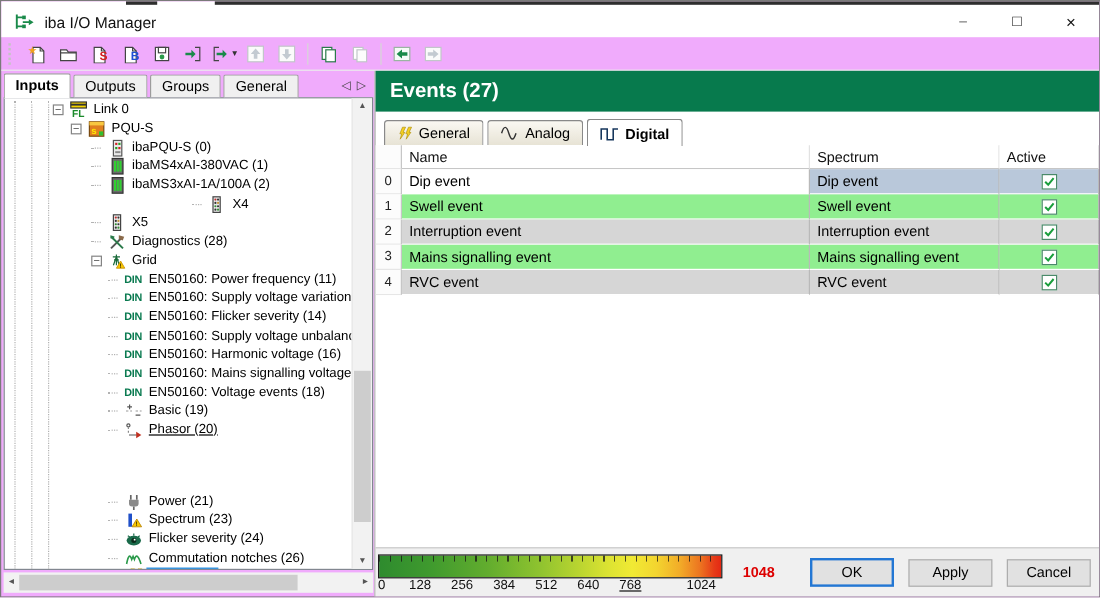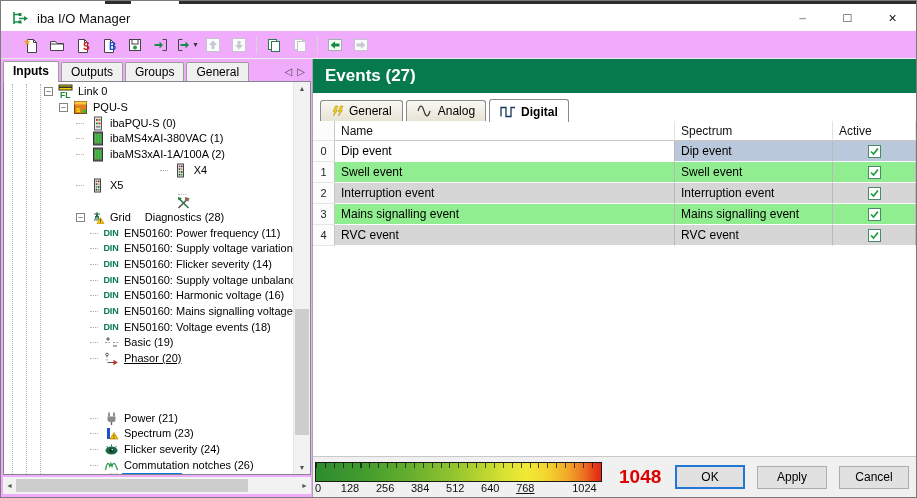--- a/index.html
+++ b/index.html
@@ -89,21 +89,21 @@
 
   .table-spacer{flex:1;background:#fff}
   .footer{height:41px;flex:none;background:#f0f0f0;border-top:1px solid #c9c9c9;display:flex;align-items:center;
           padding-left:2px;box-sizing:border-box}
   .scale{width:287px;flex:none;margin-top:2px}
   .scale-bar{height:20px;box-sizing:border-box;border:1px solid #1a1a1a;position:relative}
   .scale-ticks{position:absolute;left:0;top:0;right:0;height:5px;
                background-image:repeating-linear-gradient(to right,rgba(20,20,20,.75) 0 1px,transparent 1px 8.9px)}
   .scale-labels{position:relative;height:13px;font-size:11px;color:#111}
   .scale-labels span{position:absolute;top:0;transform:translateX(-50%)}
-  .footer-value{font-size:19px;font-weight:bold;color:var(--value_red);margin-left:17px;min-width:44px}
+  .footer-value{font-size:12px;font-weight:bold;color:var(--value_red);margin-left:17px;min-width:44px}
   .footer-buttons{display:flex;align-items:center}
   .btn{width:70px;height:23px;margin-left:12px;background:#e1e1e1;border:1px solid #adadad;font-size:12px;
        font-family:inherit;padding:0;cursor:default}
   .btn.focused{border:2px solid #2377d4;height:24px}
 </style>
 </head>
 <body>
 
 <div class="window">
   <div class="top-strip strip-a"></div>
@@ -369,21 +369,21 @@
                   <circle cx="6.5" cy="6.1" r=".9" fill="#333"></circle>
                   <circle cx="8.7" cy="6.1" r=".9" fill="#c09030"></circle>
                   <circle cx="6.5" cy="8.9" r=".9" fill="#309030"></circle>
                   <circle cx="8.7" cy="8.9" r=".9" fill="#333"></circle>
                   <circle cx="6.5" cy="11.7" r=".9" fill="#333"></circle>
                   <circle cx="8.7" cy="11.7" r=".9" fill="#309030"></circle>
                 </svg>
               </span>
               <span class="tlabel">X5</span>
             </div>
-            <div class="tree-row" style="padding-left: 72px; flex-direction: column;">
+            <div class="tree-row" style="padding-left: 72px;">
               <span class="slot">
                 <span class="stub"></span>
               </span>
               <span class="ticon icon">
                 <svg width="15" height="15" viewBox="0 0 15 15" xmlns="http://www.w3.org/2000/svg">
                   <path d="M2.5 13L11 4.5" stroke="#555" stroke-width="1.6"></path>
                   <path d="M9 2l4.5 1.2-1.2 3.3L9 5.2z" fill="#8a6a4a"></path>
                   <path d="M12.5 13L4 4.5" stroke="#2a7a4a" stroke-width="1.6"></path>
                   <path d="M2 2l3.5 1-1 2.5L2 4.5z" fill="#2a7a4a"></path>
                 </svg>

